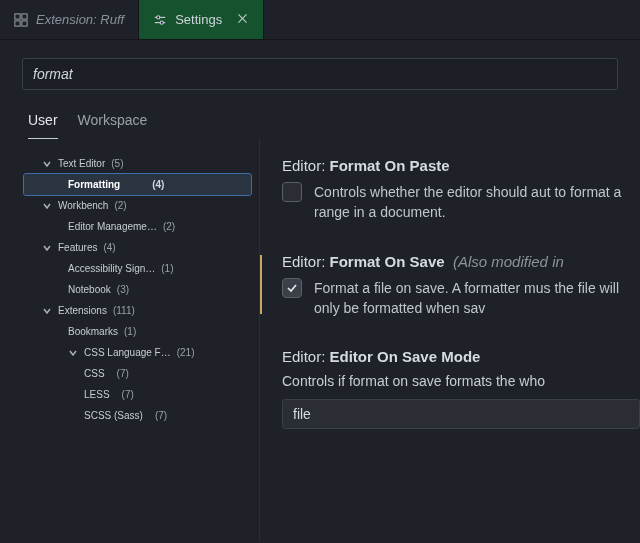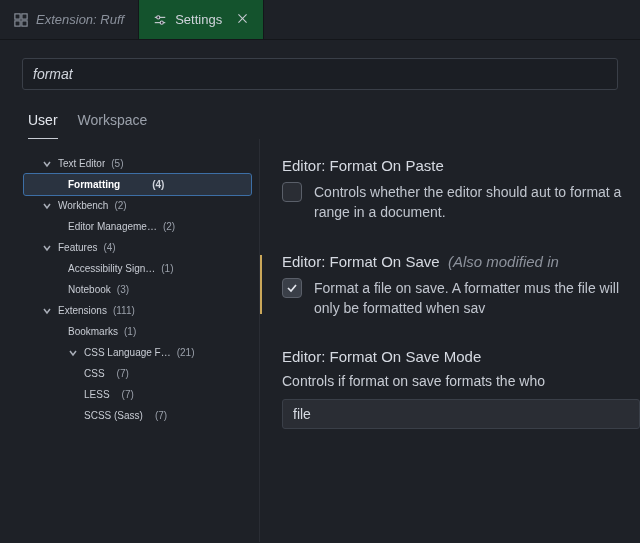--- a/index.html
+++ b/index.html
@@ -109,21 +109,21 @@
       position:absolute;
       left:-22px; top:2px; bottom:4px;
       width:2px;
       background:#caa75a;
     }
     .setting-title {
       font-size: 15px;
       color: #d6dae2;
       margin-bottom: 8px;
     }
-    .setting-title .key { font-weight: 400; }
+    .setting-title .key { font-weight: 700; }
     .setting-title .note { color:#8d929c; font-style: italic; }
     .setting-body {
       display: flex;
       align-items: flex-start;
       gap: 12px;
       color: #c0c5ce;
       font-size: 14px;
       line-height: 1.45;
     }
     .checkbox {
@@ -299,20 +299,20 @@
               <polyline points="2,6 5,9 10,3"></polyline>
             </svg>
         </span>
         <span>Format a file on save. A formatter mus the file will only be formatted when sav</span>
       </div>
     </div>
 
     <div class="setting">
       <div class="setting-title">
         <span>Editor:</span>
-        <span class="key">Format On Save Mode</span>
+        <span class="key">Editor On Save Mode</span>
       </div>
       <div class="desc-text">Controls if format on save formats the who</div>
       <input class="select-input" value="file" style="">
     </div>
 
   </div>
 </div>
 
 </body></html>

